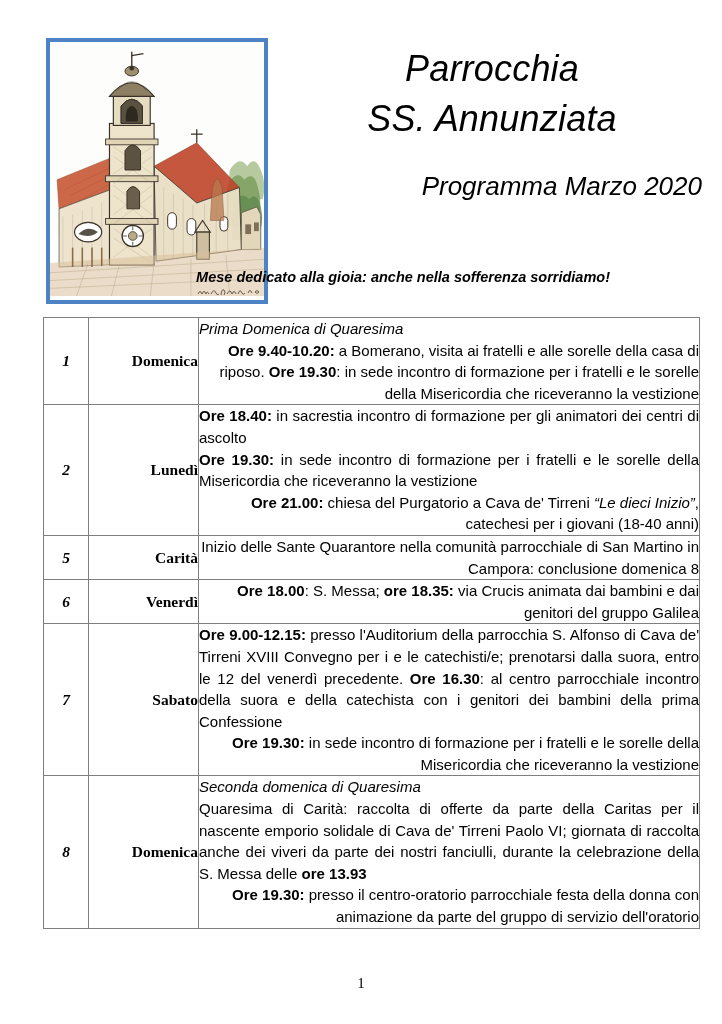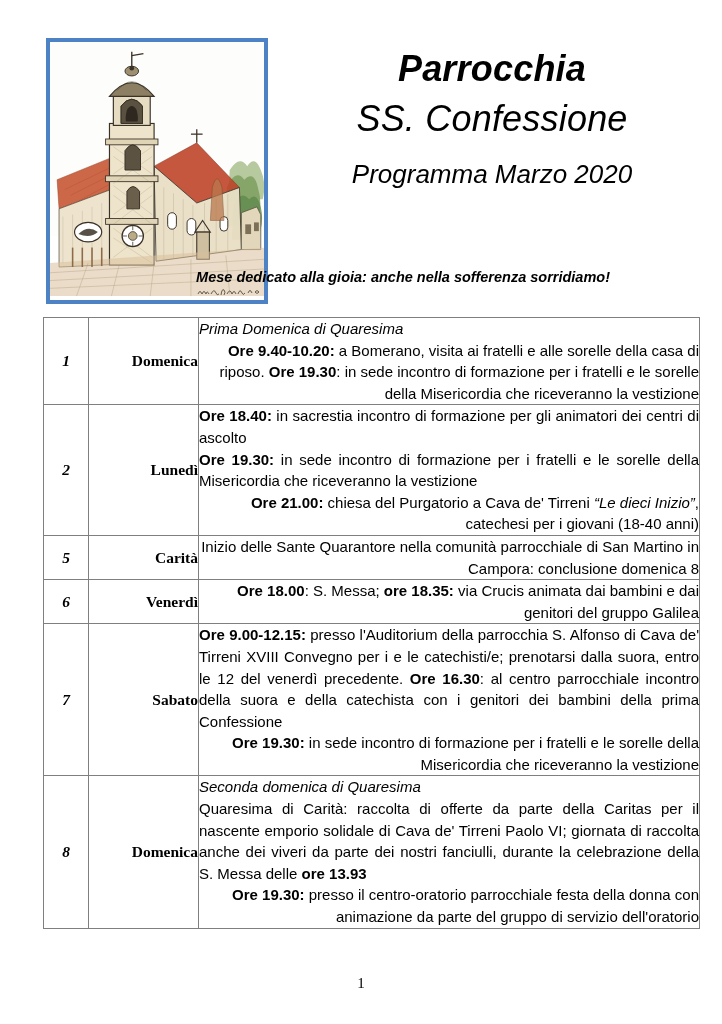--- a/index.html
+++ b/index.html
@@ -62,43 +62,44 @@
   .title-block {
     position: absolute;
     left: 282px;
     top: 44px;
     width: 420px;
     text-align: center;
   }
   .title-line-1 {
     font-family: "Liberation Sans", sans-serif;
     font-style: italic;
-    font-weight: 700;
-    font-size: 36px;
-    line-height: 1.38;
-    letter-spacing: 0.2px;
-    color: #000;
-  }
-  .title-line-2 {
-    font-family: "Liberation Sans", sans-serif;
-    font-style: italic;
     font-weight: 400;
     font-size: 36px;
     line-height: 1.38;
     letter-spacing: 0.2px;
     color: #000;
   }
+  .title-line-2 {
+    font-family: "Liberation Sans", sans-serif;
+    font-style: italic;
+    font-weight: 400;
+    font-size: 36px;
+    line-height: 1.38;
+    letter-spacing: 0.2px;
+    color: #000;
+  }
   .title-line-3 {
     font-family: "Liberation Sans", sans-serif;
     font-style: italic;
     font-weight: 400;
     font-size: 26px;
     line-height: 1.5;
-    margin-top: 12px;
-    color: #000;
+    margin-top: 24px;
+    color: #000;
+    text-align: right;
   }
 
   .motto {
     position: absolute;
     left: 150px;
     top: 268px;
     width: 460px;
     text-align: right;
     font-family: "Liberation Sans", sans-serif;
     font-style: italic;
@@ -327,21 +328,21 @@
         <path d="M25 9 q1 -7 3 -5 q2 2 0 5"></path>
         <path d="M31 8 q3 -6 5 0 q2 -5 4 0"></path>
         <path d="M42 8 q2 -6 4 -1 q1 3 3 0"></path>
         <path d="M52 7 q2 -5 4 0"></path>
         <path d="M59 6 q2 -3 4 0 q-2 3 -4 0"></path>
       </g>
     </svg>
 
     <div class="title-block">
       <div class="title-line-1">Parrocchia</div>
-      <div class="title-line-2">SS. Confessione</div>
+      <div class="title-line-2">SS. Annunziata</div>
       <div class="title-line-3">Programma Marzo 2020</div>
     </div>
 
     <div class="motto">Mese dedicato alla gioia: anche nella sofferenza sorridiamo!</div>
   </div>
 
   <table class="schedule-table">
     <colgroup>
       <col class="col-num">
       <col class="col-day">

